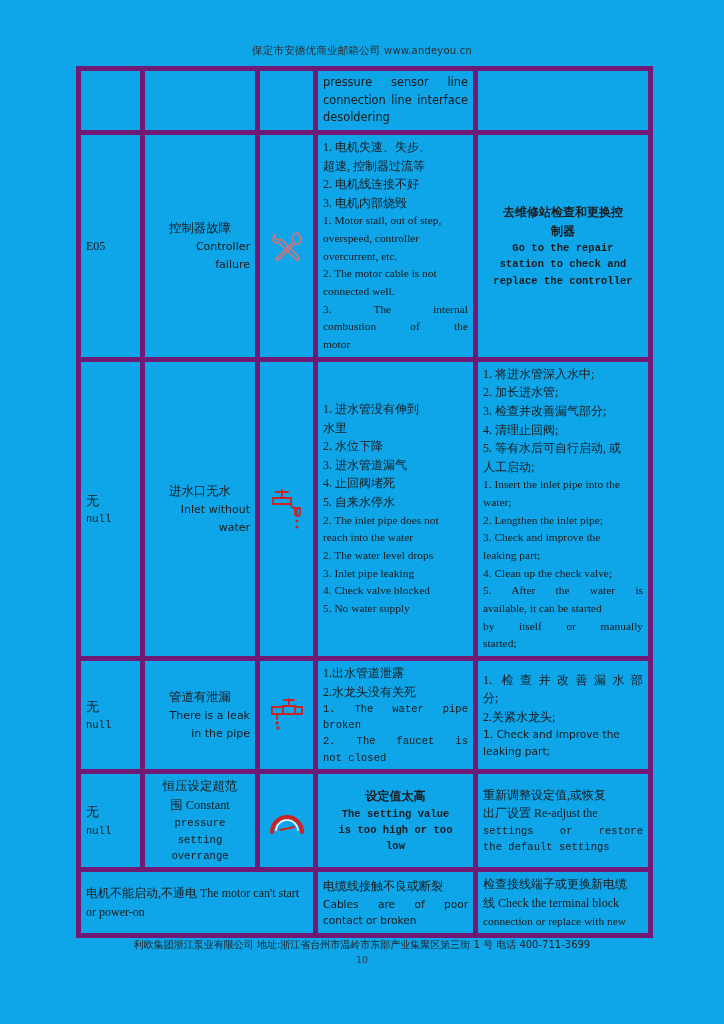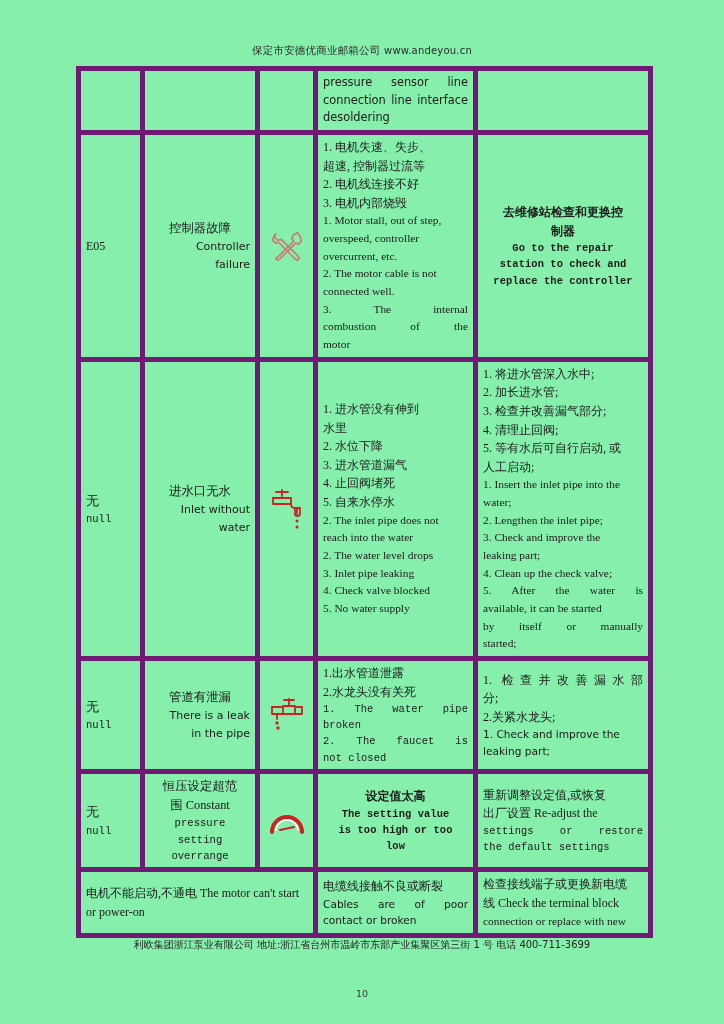--- a/index.html
+++ b/index.html
@@ -12,21 +12,21 @@
     height: 1024px;
     position: relative;
     font-family: "Liberation Serif", serif;
     color: #1a1a1a;
     overflow: hidden;
   }
 
   .page {
     position: absolute;
     inset: 0;
-    background: #86efac;
+    background: #0ea5e9;
   }
 
   
   .doc-header {
     position: absolute;
     top: 44px;
     left: 0;
     width: 724px;
     text-align: center;
     font-family: "DejaVu Sans", sans-serif;
@@ -111,21 +111,20 @@
   }
   .page-no {
     position: absolute;
     left: 0;
     top: 954px;
     width: 724px;
     text-align: center;
     font-family: "DejaVu Sans", sans-serif;
     font-size: 9.5px;
     color: #3a3a3a;
-    margin-top: 34px;
   }
 </style>
 </head>
 <body>
 
 <div class="page">
 
   <div class="doc-header">
     <span>保定市安德优商业邮箱公司</span>
     <span class="site">www.andeyou.cn</span>

